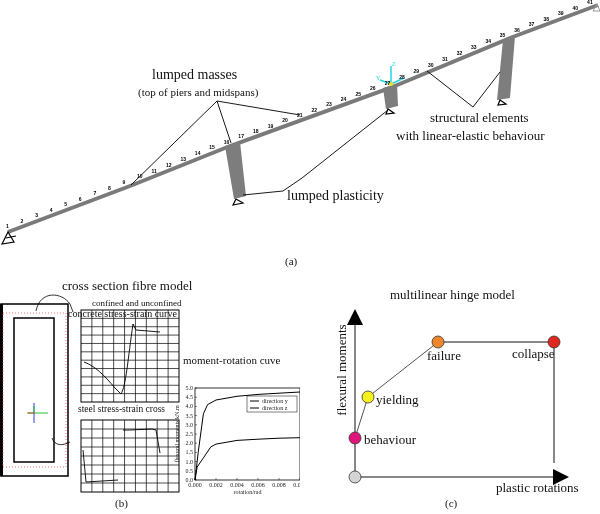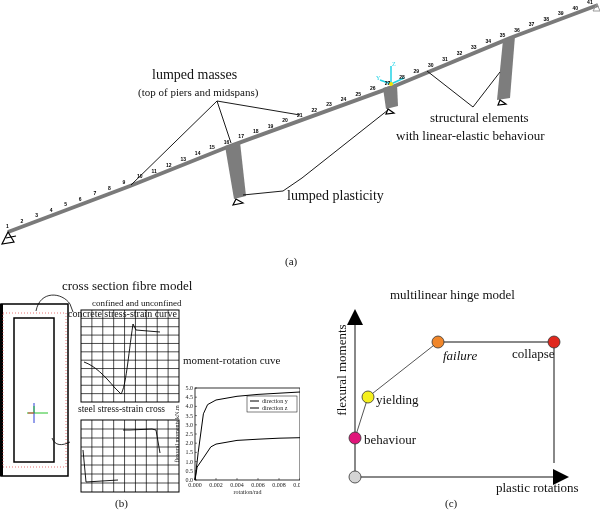--- a/index.html
+++ b/index.html
@@ -246,15 +246,15 @@
       <circle cx="138" cy="62" r="6" fill="#f0862a" stroke="#333" stroke-width="0.8"></circle>
       <circle cx="254" cy="62" r="6" fill="#e0281e" stroke="#333" stroke-width="0.8"></circle>
     </g>
 </svg>
 
 <div class="lbl center med" style="left:390px;top:287px;width:130px;">multilinear hinge model</div>
 <div class="lbl med" style="left:292px;top:362px;transform:rotate(-90deg);transform-origin:center;width:100px;text-align:center;">flexural moments</div>
 <div class="lbl med" style="left:496px;top:480px;">plastic rotations</div>
 <div class="lbl med" style="left:364px;top:432px;">behaviour</div>
 <div class="lbl med" style="left:376px;top:392px;">yielding</div>
-<div class="lbl med" style="left:443px;top:348px;font-style:italic;">failure</div>
+<div class="lbl med" style="left:427px;top:348px;">failure</div>
 <div class="lbl med" style="left:512px;top:346px;">collapse</div>
 <div class="lbl center small" style="left:445px;top:497px;width:30px;">(c)</div>
 
 </body></html>

